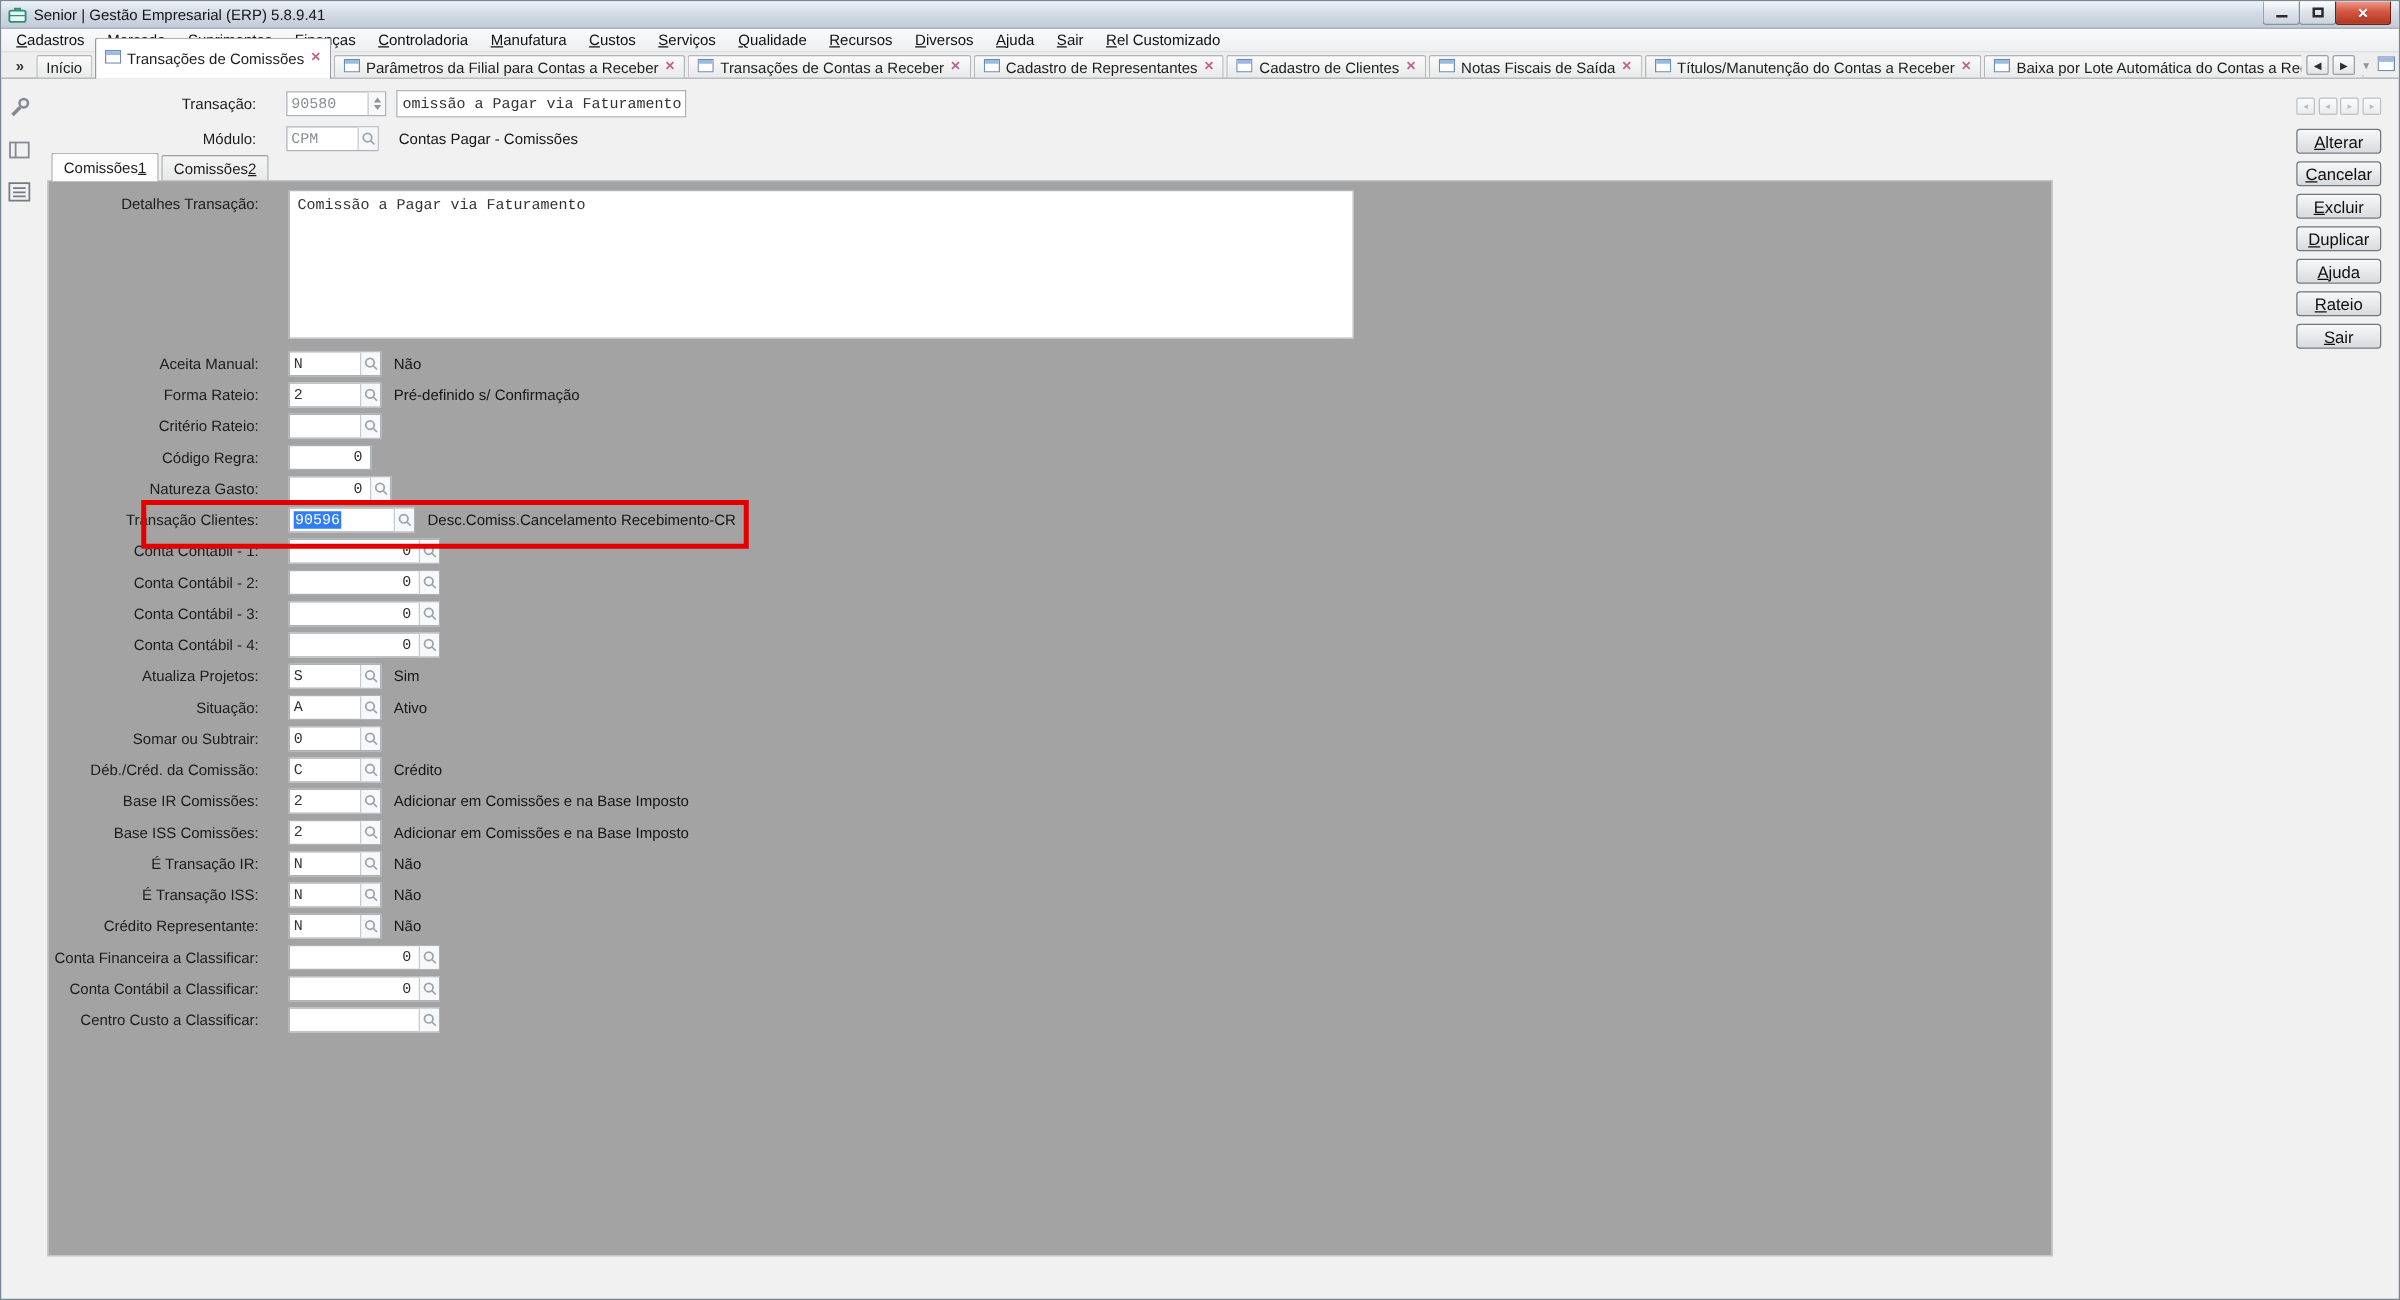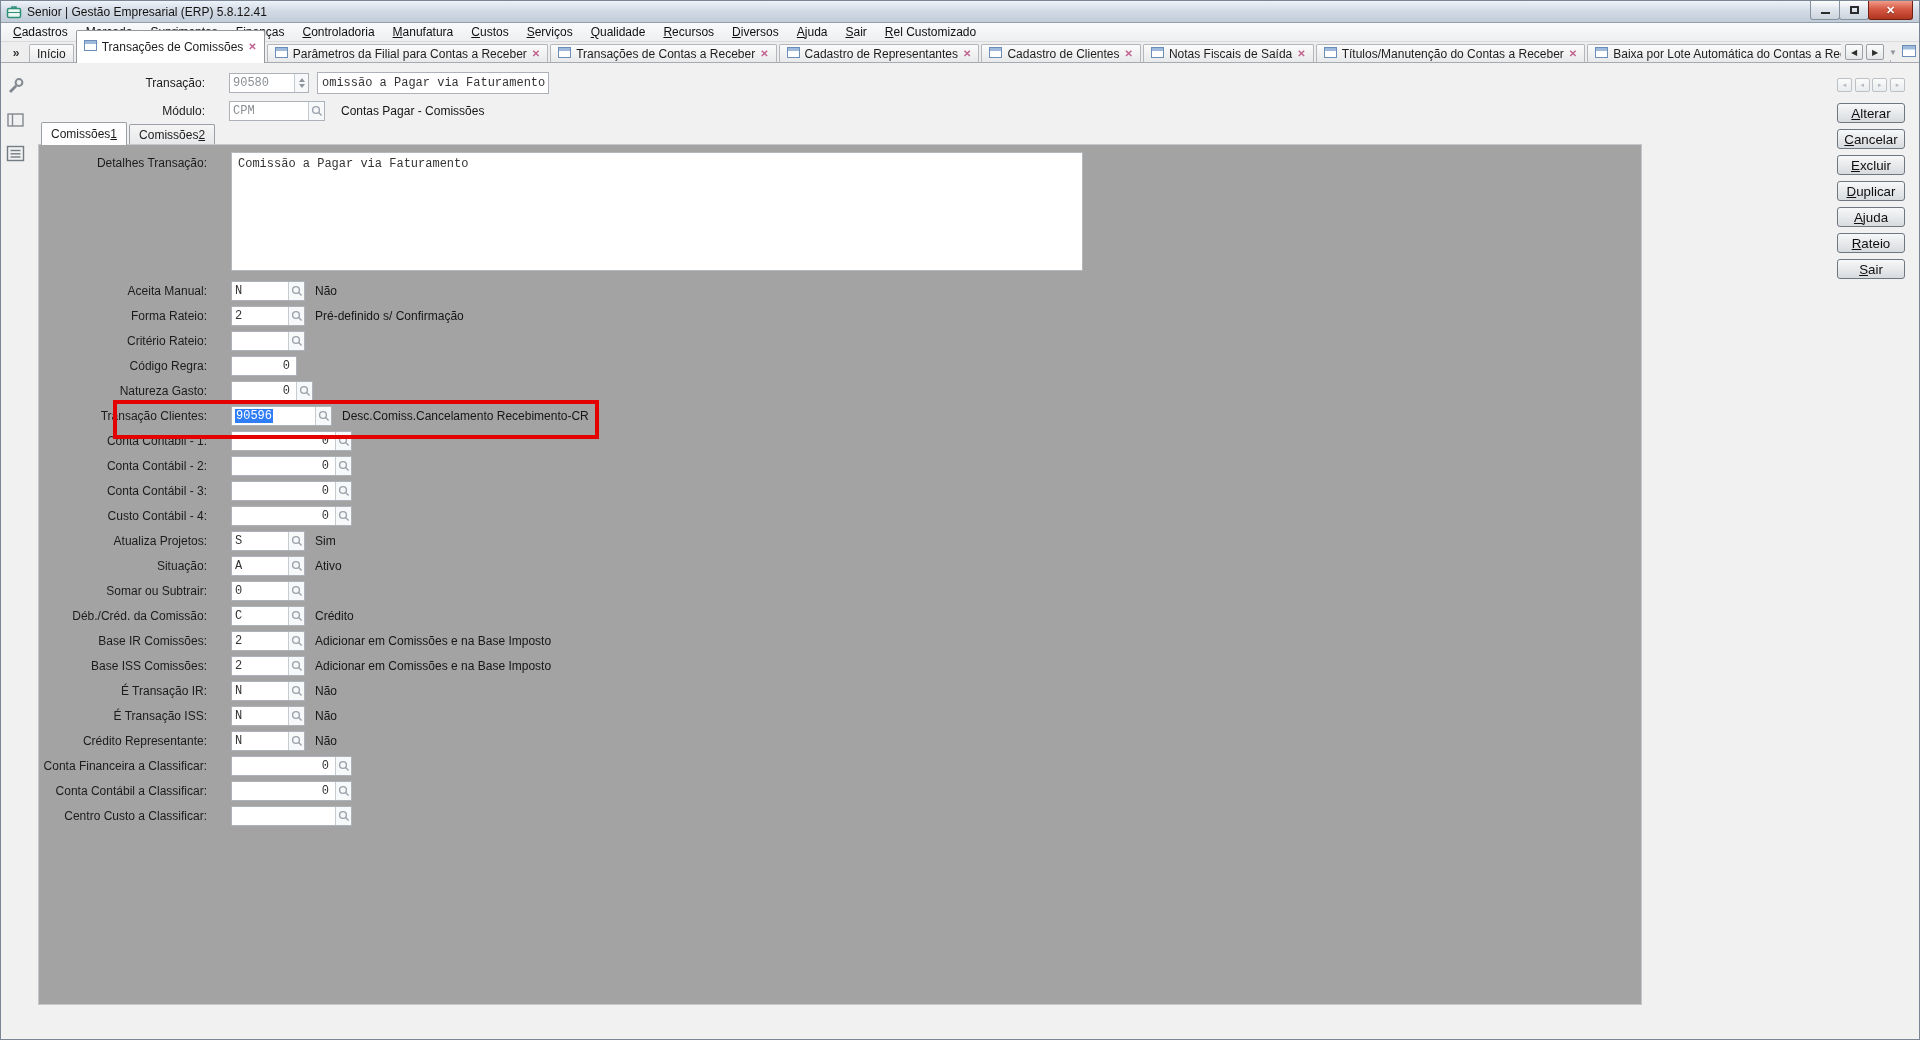--- a/index.html
+++ b/index.html
@@ -99,21 +99,21 @@
 <div class="window">
 
   <div class="titlebar">
     <span class="app-icon">
       <svg width="16" height="16">
         <rect x="1.5" y="4.5" width="13" height="9" rx="1.5" fill="#eaf6ef" stroke="#2e8f7a" stroke-width="1.5"></rect>
         <path d="M6 4.5 V3 h4 v1.5" fill="none" stroke="#2e8f7a" stroke-width="1.5"></path>
         <line x1="2" y1="8.5" x2="14" y2="8.5" stroke="#2e8f7a" stroke-width="1"></line>
       </svg>
     </span>
-    <span class="title">Senior | Gestão Empresarial (ERP) 5.8.12.41</span>
+    <span class="title">Senior | Gestão Empresarial (ERP) 5.8.9.41</span>
     <div class="win-controls">
       <div class="wc">
           <span class="g-min"></span>
         </div>
       <div class="wc">
           <span class="g-max"></span>
         </div>
       <div class="wc close">
           <span>✕</span>
         </div>
@@ -255,21 +255,21 @@
           <span class="spin">
               <i class="up"></i>
               <i class="dn"></i>
             </span>
         </span>
         <span class="desc-box">omissão a Pagar via Faturamento</span>
       </div>
 
       <div class="hdr-row" id="row-modulo">
         <span class="lbl">Módulo:</span>
-        <span class="fb" style="width:96px">
+        <span class="fb" style="width:74px">
           <span class="val dim">CPM</span>
           <span class="mag">
             <svg width="12" height="12" fill="none" stroke="#9aa2ab" stroke-width="1.4">
                 <circle cx="5" cy="5" r="3.4"></circle>
                 <line x1="7.6" y1="7.6" x2="10.6" y2="10.6"></line>
               </svg>
           </span>
         </span>
         <span class="desc" style="margin-left:16px">Contas Pagar - Comissões</span>
       </div>
@@ -386,21 +386,21 @@
                 <span class="val">0</span>
                 <span class="mag">
                   <svg width="12" height="12" fill="none" stroke="#9aa2ab" stroke-width="1.4">
                     <circle cx="5" cy="5" r="3.4"></circle>
                     <line x1="7.6" y1="7.6" x2="10.6" y2="10.6"></line>
                   </svg>
                 </span>
               </span>
             </div>
             <div class="row">
-              <span class="lbl">Custo Contábil - 4:</span>
+              <span class="lbl">Conta Contábil - 4:</span>
               <span class="fb alr" style="width: 121px;">
                 <span class="val">0</span>
                 <span class="mag">
                   <svg width="12" height="12" fill="none" stroke="#9aa2ab" stroke-width="1.4">
                     <circle cx="5" cy="5" r="3.4"></circle>
                     <line x1="7.6" y1="7.6" x2="10.6" y2="10.6"></line>
                   </svg>
                 </span>
               </span>
             </div>

